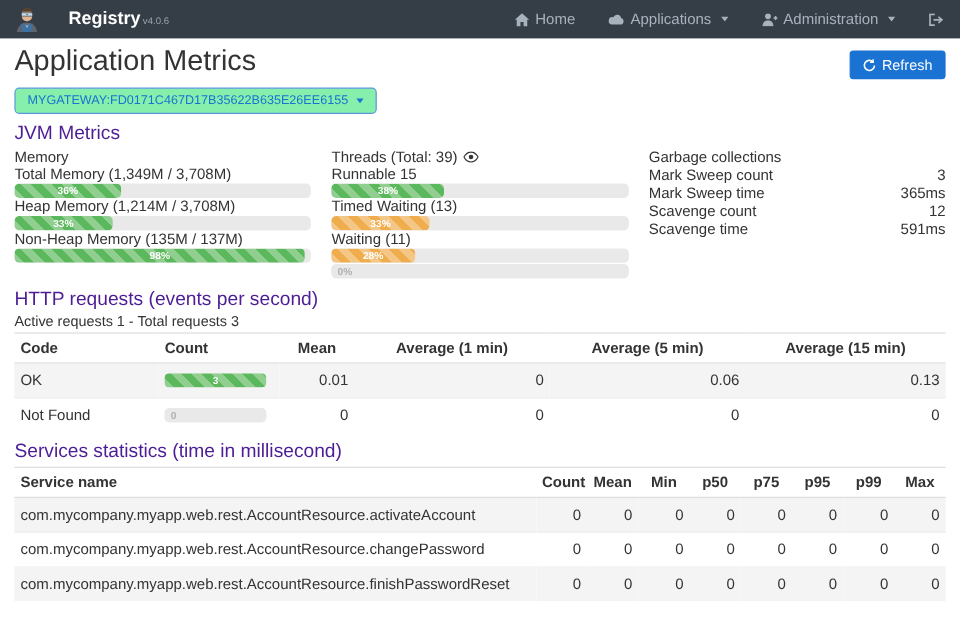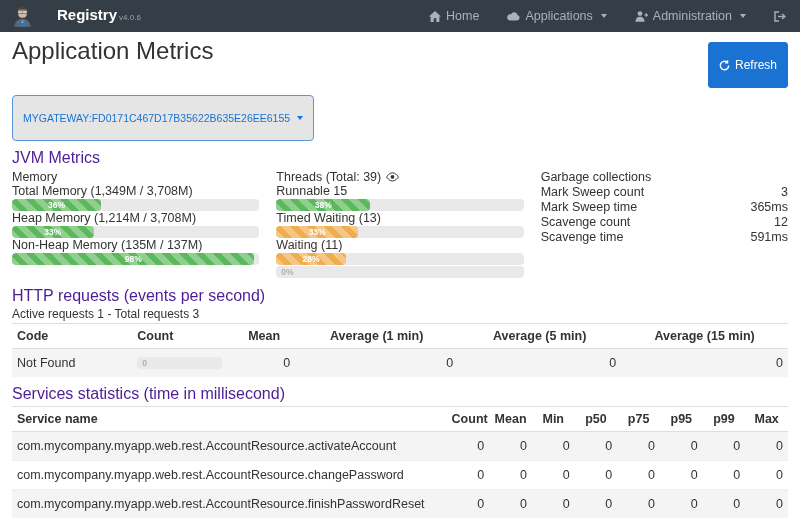--- a/index.html
+++ b/index.html
@@ -29,28 +29,28 @@
     width:0; height:0; border-left:3.5px solid transparent;
     border-right:3.5px solid transparent; border-top:4px solid #a8b2bc;
     margin-left:3px; display:inline-block;
   }
   
   .content { padding:0 12px; }
   .page-header { display:flex; justify-content:space-between; align-items:flex-start; margin-top:6px; }
   h1 { font-size:24px; line-height:25px; font-weight:400; margin:0; color:#333; }
   .btn-refresh {
     background:#1a73d2; color:#fff; border:1px solid #1a73d2; border-radius:3px;
-    font-size:12px; padding:15px 10px; display:flex; align-items:center; gap:5px;
+    font-size:12px; padding:4px 10px; display:flex; align-items:center; gap:5px;
     cursor:pointer; margin-top:4px; font-family:inherit;
   }
   .dd-wrap { margin-top:7px; }
   .instance-dd {
     display:inline-flex; align-items:center; gap:6px;
-    border:1px solid #5a96db; color:#1a73d2; background:#e5e5e5;
-    border-radius:4px; font-size:10.5px; line-height:12px; padding:16px 10px;
+    border:1px solid #5a96db; color:#1a73d2; background:#86efac;
+    border-radius:4px; font-size:10.5px; line-height:12px; padding:4px 10px;
     cursor:pointer; font-family:inherit;
   }
   .instance-dd .caret { border-top-color:#1a73d2; margin-left:1px; }
   h2 { font-size:16px; line-height:21px; font-weight:400; margin:6px 0 2px; color:#4c1d95; }
   
   .jvm-row { display:flex; gap:17px; margin-top:2px; }
   .jvm-col { flex:1 1 0; min-width:0; }
   .col-title { font-size:12.5px; line-height:14px; margin-bottom:1px; display:flex; align-items:center; gap:5px; }
   .bar-label { font-size:12.5px; line-height:13px; margin:0 0 1px; white-space:nowrap; overflow:hidden; }
   .progress {
@@ -236,20 +236,32 @@
         <th class="left http-c1">Code</th>
         <th class="left http-c2">Count</th>
         <th class="http-c3">Mean</th>
         <th class="http-c4">Average (1 min)</th>
         <th class="http-c5">Average (5 min)</th>
         <th class="http-c6">Average (15 min)</th>
       </tr>
     </thead>
     <tbody>
       <tr>
+        <td class="left">OK</td>
+        <td class="left">
+          <div class="progress count-progress">
+            <div class="progress-bar pb-green striped" style="width: 100%;">3</div>
+          </div>
+        </td>
+        <td>0.01</td>
+        <td>0</td>
+        <td>0.06</td>
+        <td>0.13</td>
+      </tr>
+      <tr>
         <td class="left">Not Found</td>
         <td class="left">
           <div class="progress count-progress">
             <span class="zero-label">0</span>
           </div>
         </td>
         <td>0</td>
         <td>0</td>
         <td>0</td>
         <td>0</td>

